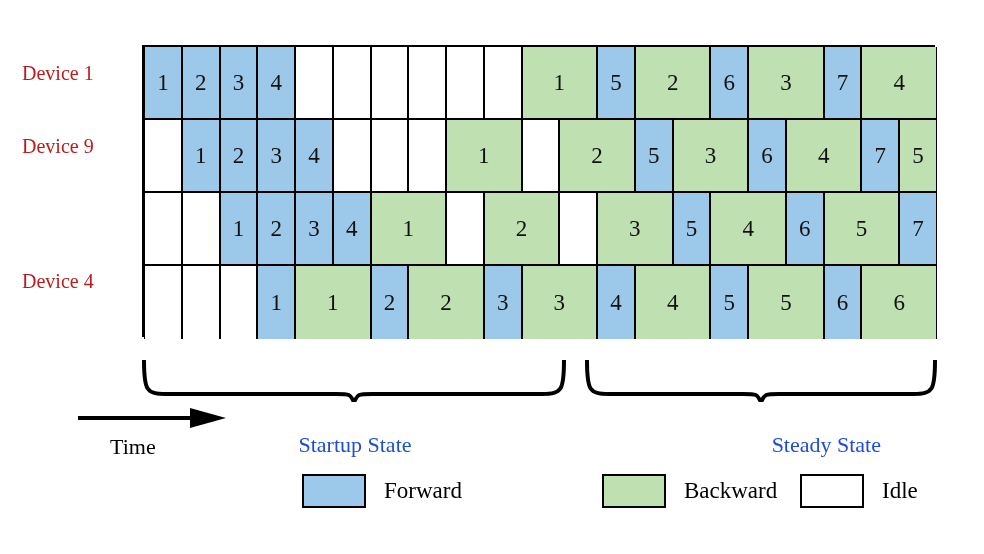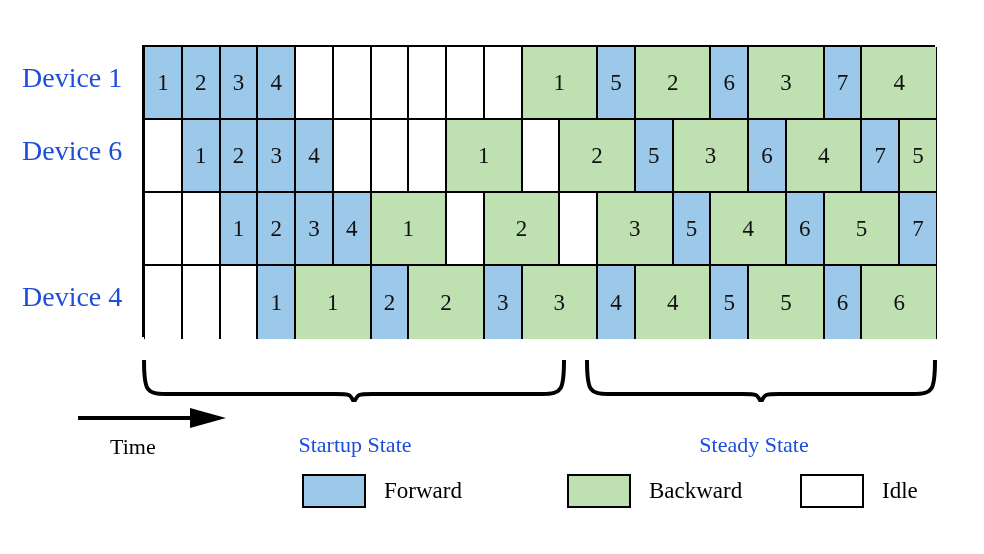--- a/index.html
+++ b/index.html
@@ -11,22 +11,22 @@
     overflow:hidden;
   }
   #stage{position:absolute;left:0;top:0;width:984px;height:554px;}
 
   
   .dev-label{
     position:absolute;
     left:22px;
     width:112px;
     text-align:left;
-    font-size:28px;
-    color:#1d4ed8;
+    font-size:20px;
+    color:#b91c1c;
     font-family:"Liberation Serif", serif;
     white-space:nowrap;
   }
 
   
   #grid{
     position:absolute;
     left:142px; top:45px;
     width:793px; height:292px;
     border:2.5px solid #000;
@@ -107,22 +107,22 @@
     white-space:nowrap;
     pointer-events:none;
   }
 </style>
 </head>
 <body>
 
 <div id="stage">
 
   <div class="dev-label" style="top:62px">Device 1</div>
-  <div class="dev-label" style="top:135px">Device 6</div>
-  <div class="dev-label" style="top:281px">Device 4</div>
+  <div class="dev-label" style="top:135px">Device 9</div>
+  <div class="dev-label" style="top:270px">Device 4</div>
 
   <div id="grid">
       <div class="row sep" style="top: 0px;">
         <div class="cell fwd" style="left: 0px; width: 37.76px;">1</div>
         <div class="cell fwd" style="left: 37.76px; width: 37.76px;">2</div>
         <div class="cell fwd" style="left: 75.52px; width: 37.76px;">3</div>
         <div class="cell fwd" style="left: 113.28px; width: 37.76px;">4</div>
         <div class="cell idle" style="left: 151.04px; width: 37.76px;"></div>
         <div class="cell idle" style="left: 188.8px; width: 37.76px;"></div>
         <div class="cell idle" style="left: 226.56px; width: 37.76px;"></div>
@@ -199,36 +199,36 @@
     </svg>
   </div>
 
   <div class="brace" style="left:583px;top:360px;">
     <svg width="356" height="42" viewBox="0 0 356 42">
       <path d="M4,42 C4,12 6,8 26,8 L160,8 C174,8 174,8 178,0 C182,8 182,8 196,8 L330,8 C350,8 352,12 352,42" fill="none" stroke="#000" stroke-width="4" stroke-linecap="round" transform="translate(0,0) scale(1,-1) translate(0,-42)"></path>
     </svg>
   </div>
 
   <div class="phase-label" style="left:200px;top:432px;width:310px;">Startup State</div>
-  <div class="phase-label" style="left:604px;top:432px;width:300px;">Steady State</div>
+  <div class="phase-label" style="left:581px;top:432px;width:300px;text-align:right;">Steady State</div>
 
   <div id="time-arrow">
     <svg width="150" height="24" viewBox="0 0 150 24">
       <line x1="0" y1="12" x2="118" y2="12" stroke="#000" stroke-width="4"></line>
       <polygon points="112,2 148,12 112,22" fill="#000"></polygon>
     </svg>
   </div>
   <div id="time-label">Time</div>
 
   <div id="legend">
     <div class="legend-item" style="left:266px;">
       <span class="swatch sw-fwd"></span>
       <span class="legend-text">Forward</span>
     </div>
-    <div class="legend-item" style="left:487px;padding-left:44px;">
+    <div class="legend-item" style="left:522px;padding-left:44px;">
       <span class="swatch sw-bwd"></span>
       <span class="legend-text">Backward</span>
     </div>
     <div class="legend-item" style="left:764px;">
       <span class="swatch sw-idle"></span>
       <span class="legend-text">Idle</span>
     </div>
   </div>
 
 

